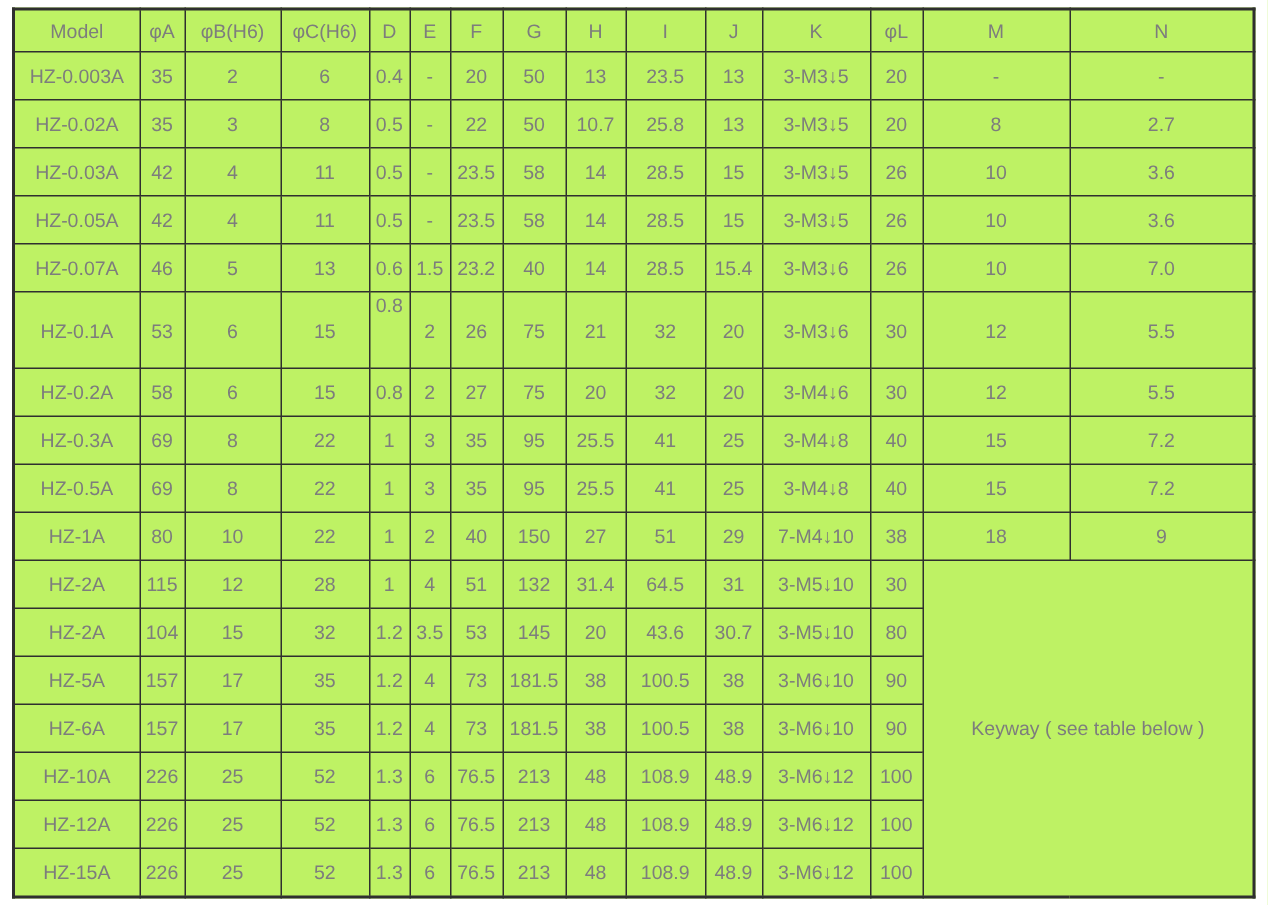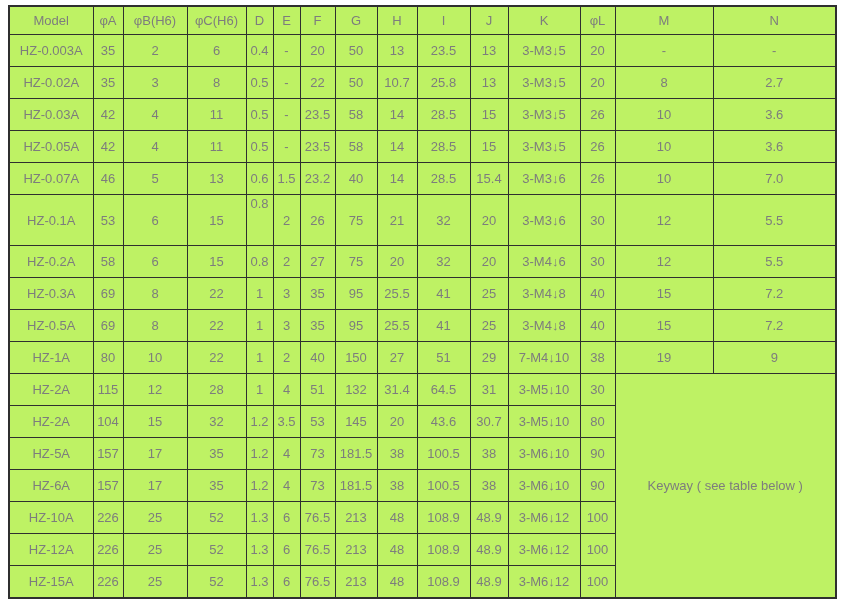--- a/index.html
+++ b/index.html
@@ -235,21 +235,21 @@
         <td>22</td>
         <td>1</td>
         <td>2</td>
         <td>40</td>
         <td>150</td>
         <td>27</td>
         <td>51</td>
         <td>29</td>
         <td>7-M4↓10</td>
         <td>38</td>
-        <td>19</td>
+        <td>18</td>
         <td>9</td>
       </tr>
       <tr>
         <td>HZ-2A</td>
         <td>115</td>
         <td>12</td>
         <td>28</td>
         <td>1</td>
         <td>4</td>
         <td>51</td>

